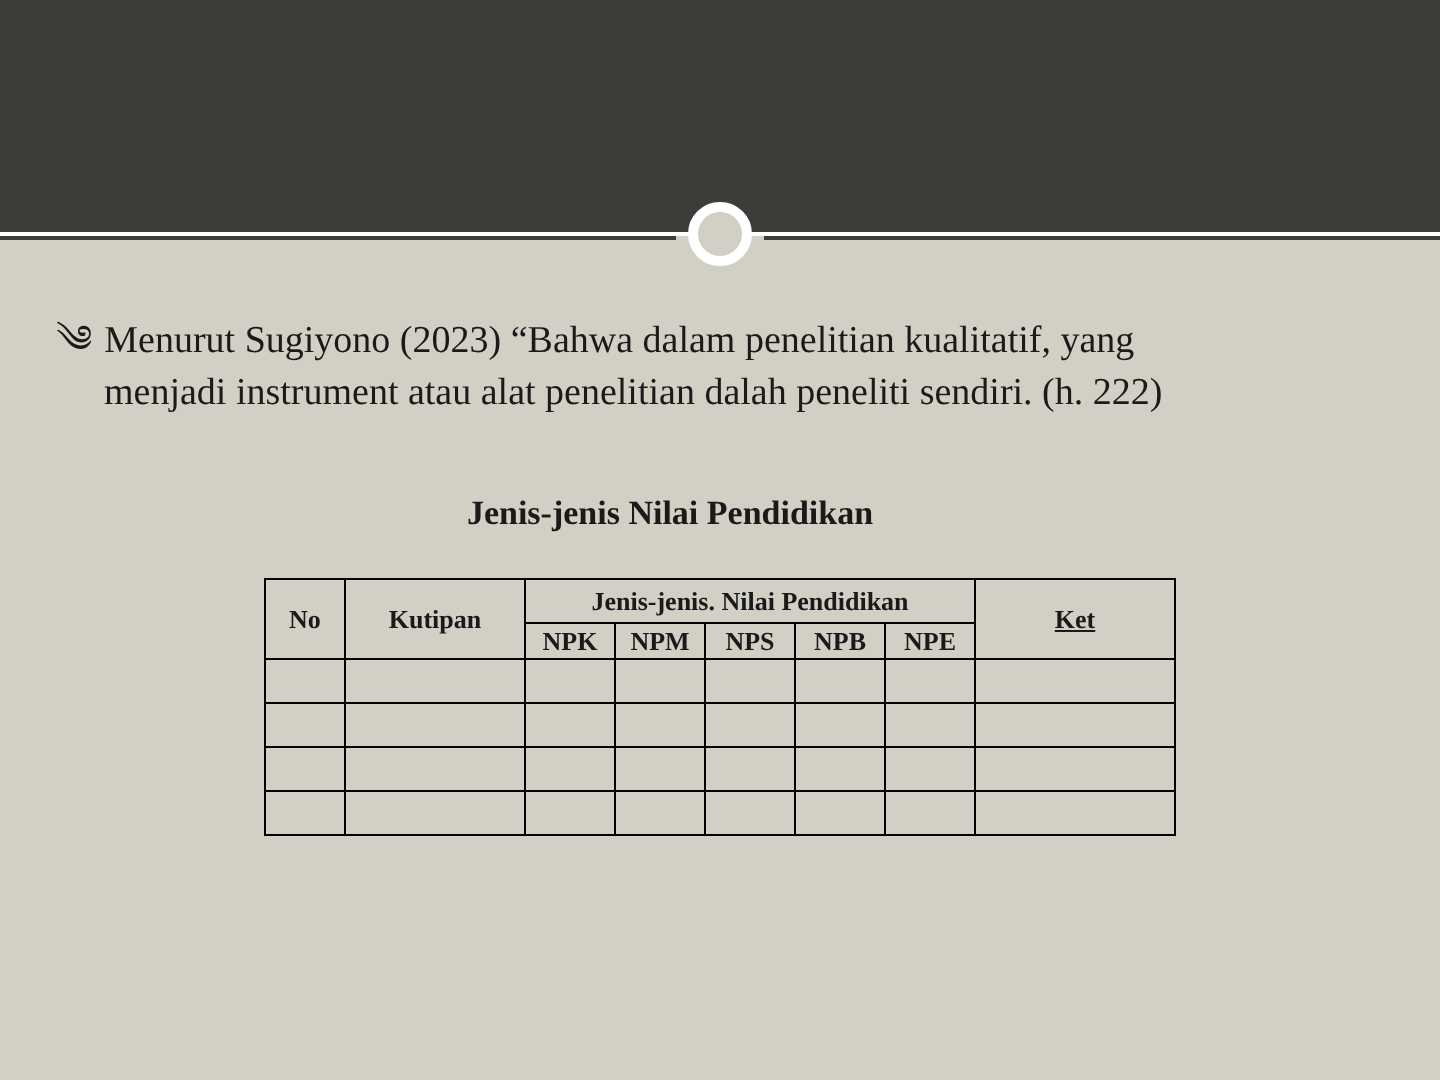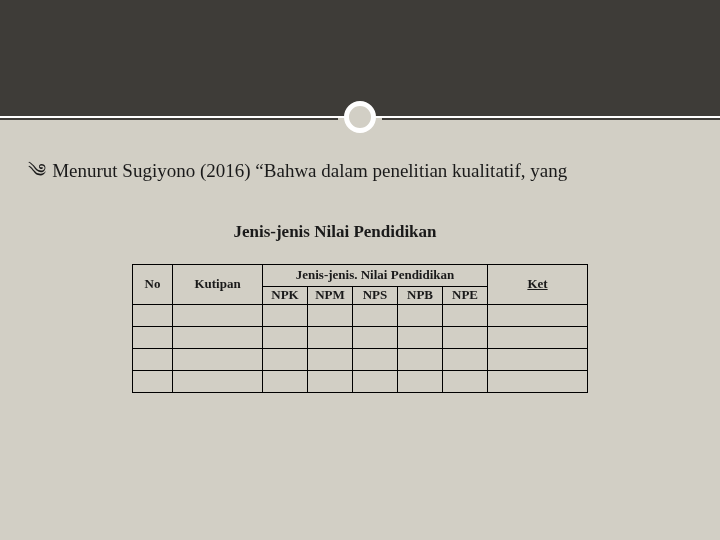--- a/index.html
+++ b/index.html
@@ -123,22 +123,23 @@
 <div class="slide">
   <div class="topbar"></div>
   <div class="divider-line"></div>
   <div class="ring-mask"></div>
   <div class="ring"></div>
 
   <div class="content">
 
     <div class="bullet-row">
       <span class="bullet-glyph">༄</span>
-      <span class="bullet-text">Menurut Sugiyono (2016) “Bahwa dalam penelitian kualitatif, yang</span>
+      <span class="bullet-text">Menurut Sugiyono (2023) “Bahwa dalam penelitian kualitatif, yang</span>
     </div>
+    <div class="bullet-cont">menjadi instrument atau alat penelitian dalah peneliti sendiri. (h. 222)</div>
 
     <div class="subheading">Jenis-jenis Nilai Pendidikan</div>
 
     <div class="table-wrap">
       <table>
         <tbody>
             <tr>
           <th class="no" rowspan="2">No</th>
           <th class="kutipan" rowspan="2">Kutipan</th>
           <th class="group" colspan="5">Jenis-jenis. Nilai Pendidikan</th>

